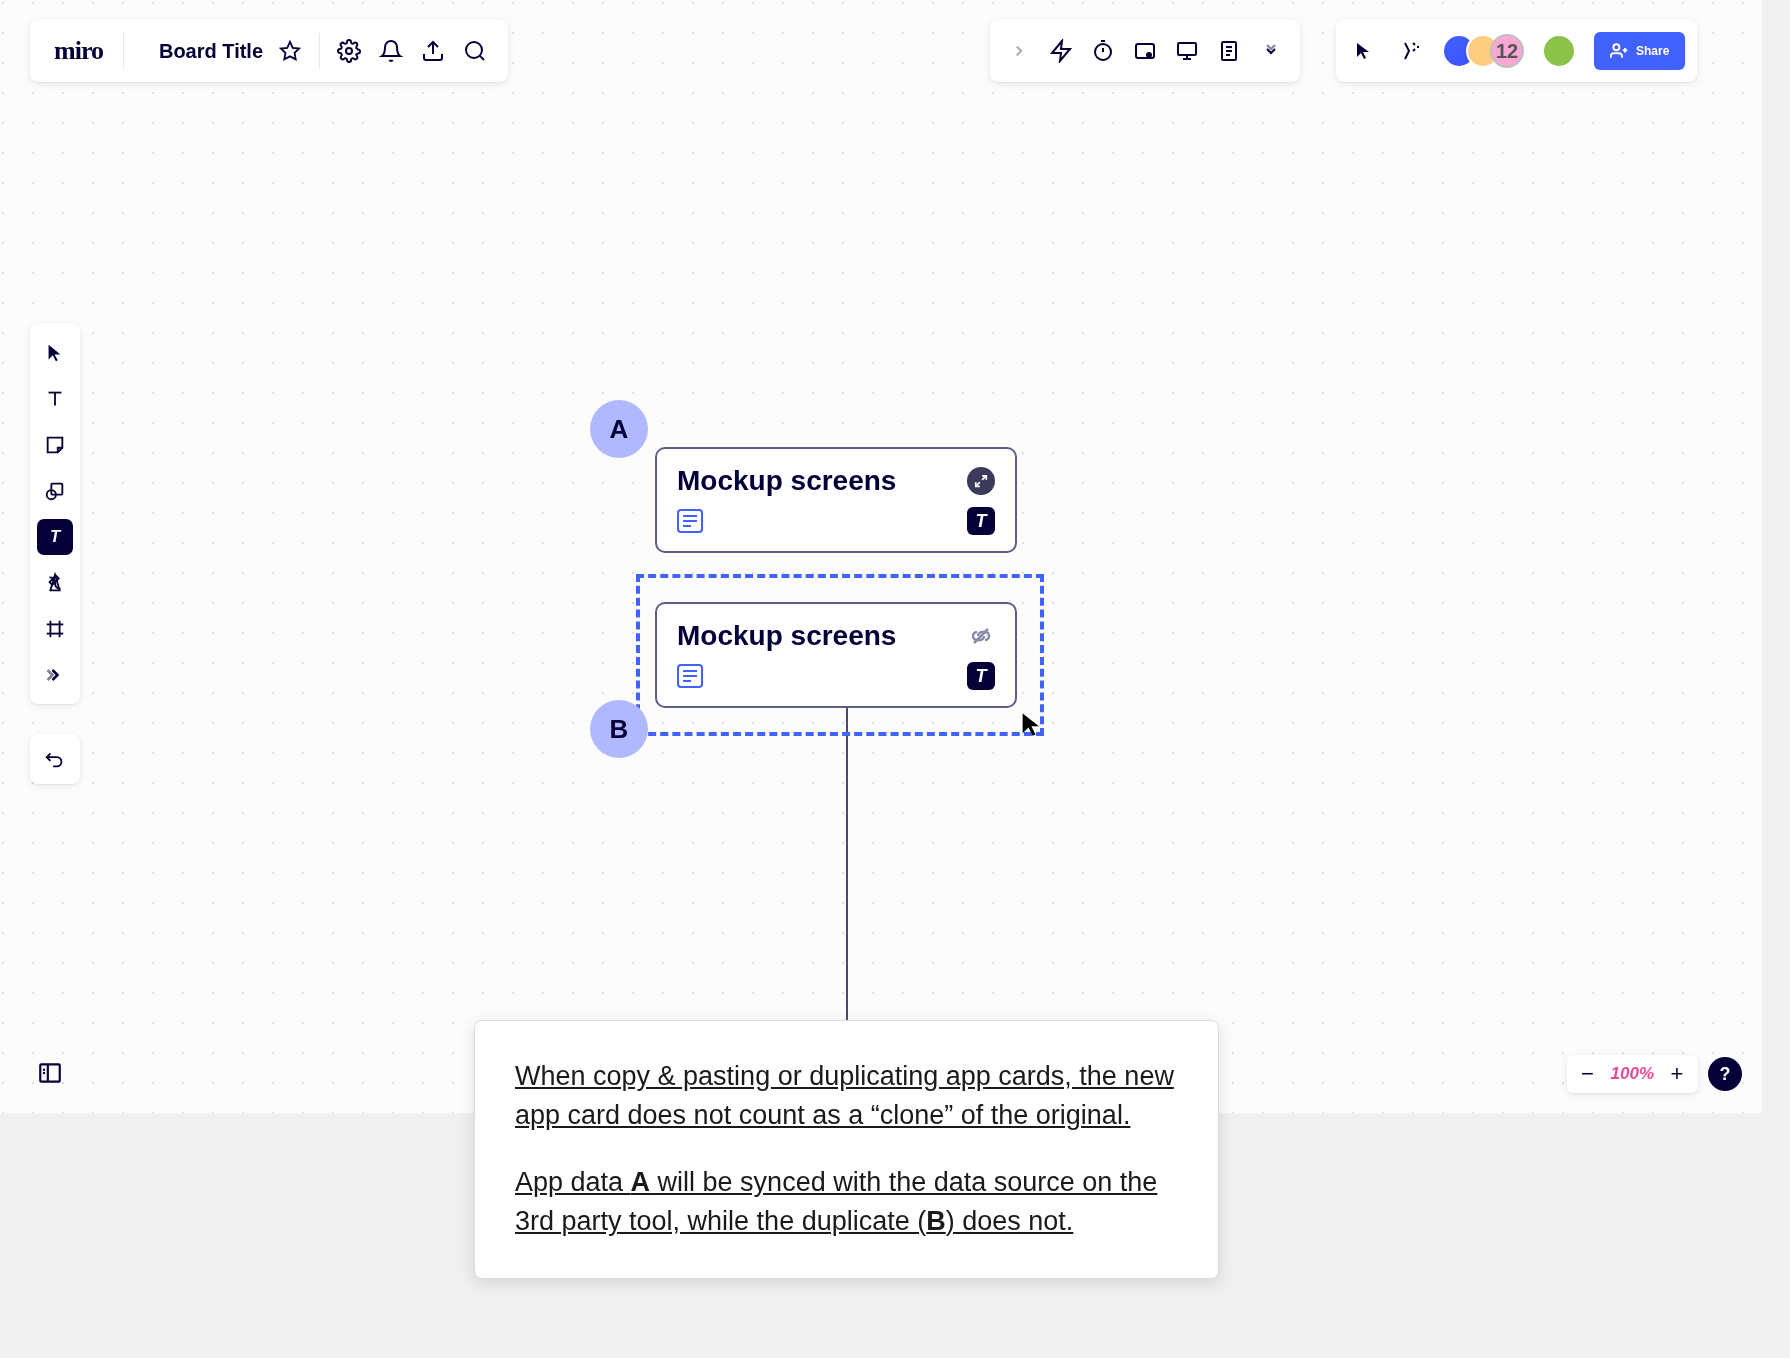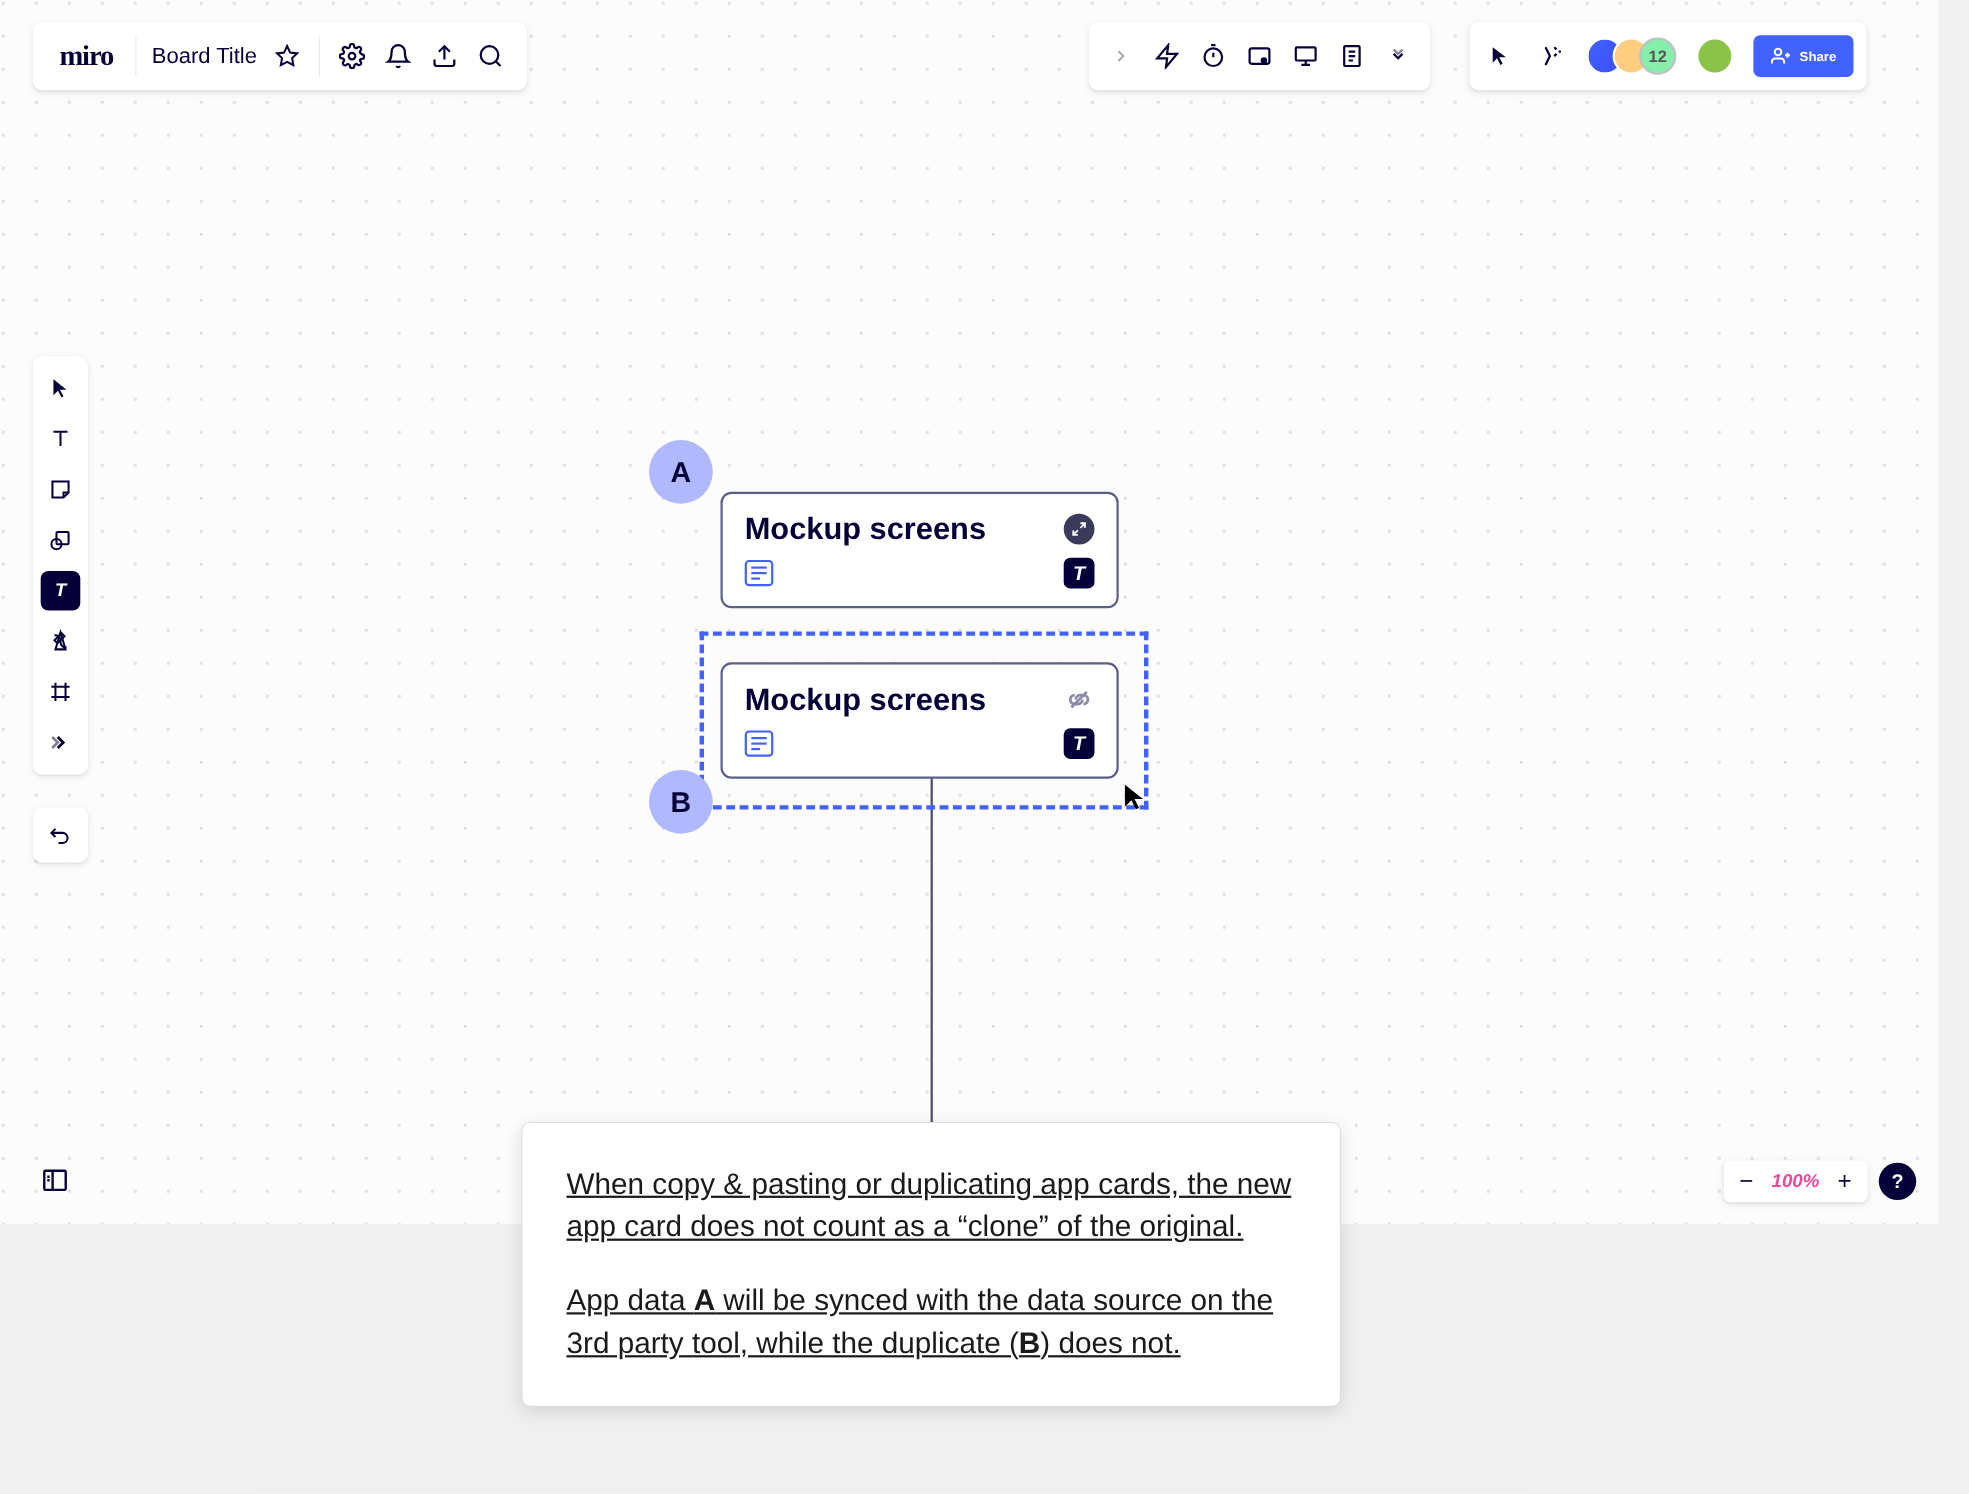--- a/index.html
+++ b/index.html
@@ -41,23 +41,24 @@
   padding: 0 12px;
 }
 .divider {
   width: 1px;
   height: 36px;
   background: #e8e8e8;
   margin: 0 8px;
 }
 .board-title {
   font-size: 20px;
-  font-weight: 400;
+  font-weight: 700;
   color: #050038;
   padding: 0 6px;
+  margin-left: 21px;
 }
 .icon-btn {
   width: 42px;
   height: 42px;
   display: flex;
   align-items: center;
   justify-content: center;
   cursor: pointer;
   border-radius: 6px;
   color: #050038;
@@ -99,21 +100,21 @@
   margin-left: -10px;
   display: flex;
   align-items: center;
   justify-content: center;
   font-size: 14px;
   font-weight: 600;
 }
 .avatar:first-child { margin-left: 0; }
 .avatar-1 { background: linear-gradient(135deg, #4262ff, #3a4fff); }
 .avatar-2 { background: #ffcc80; }
-.avatar-3 { background: #86efac; border: 2.5px solid #c0c0c0; color: #555; font-size: 15px; }
+.avatar-3 { background: #f9a8d4; border: 2.5px solid #c0c0c0; color: #555; font-size: 20px; }
 .avatar-single {
   width: 34px;
   height: 34px;
   border-radius: 50%;
   background: #8bc34a;
   margin-left: 14px;
   border: 2px solid #fff;
 }
 .share-btn {
   background: #4262ff;

